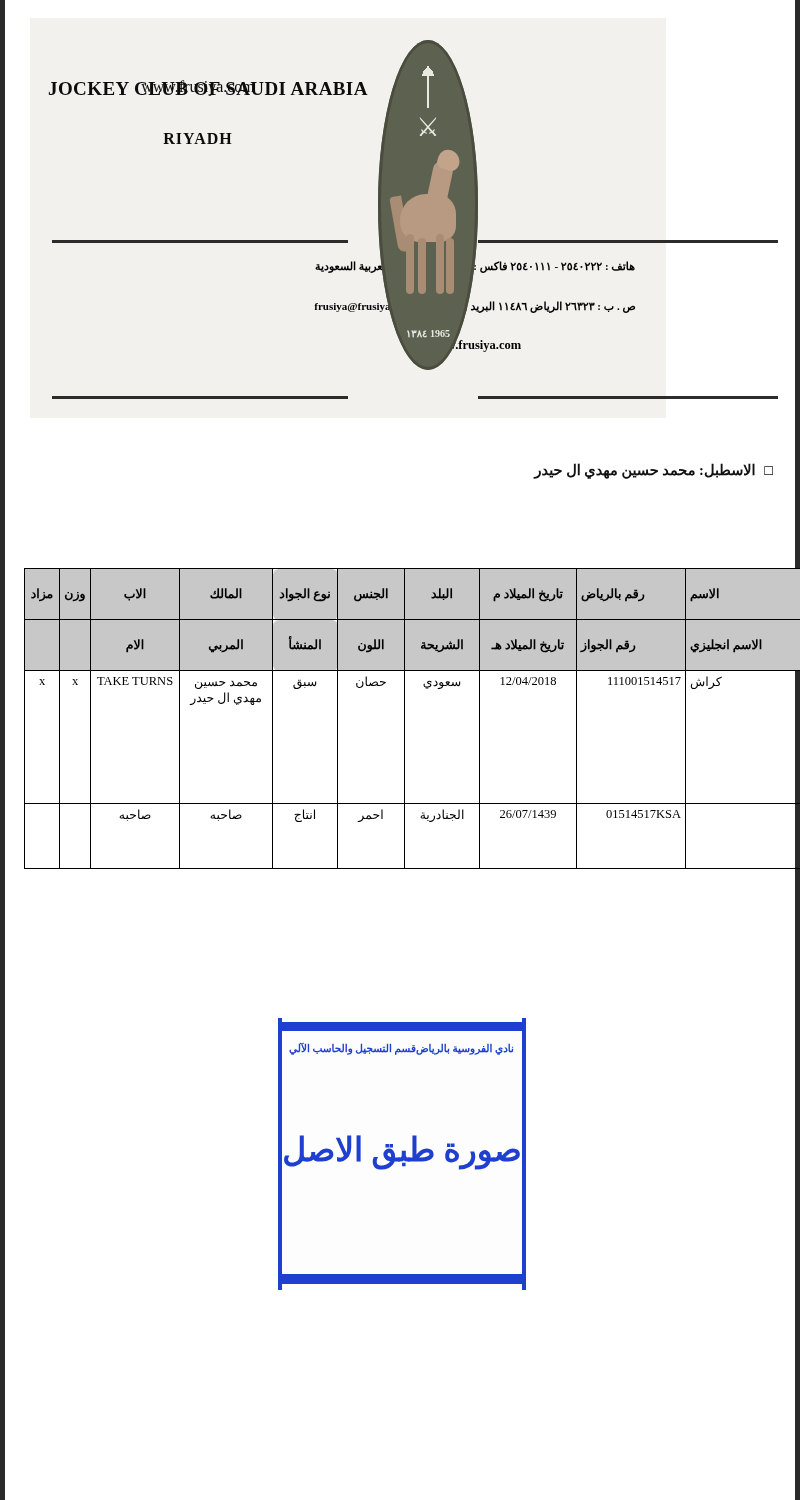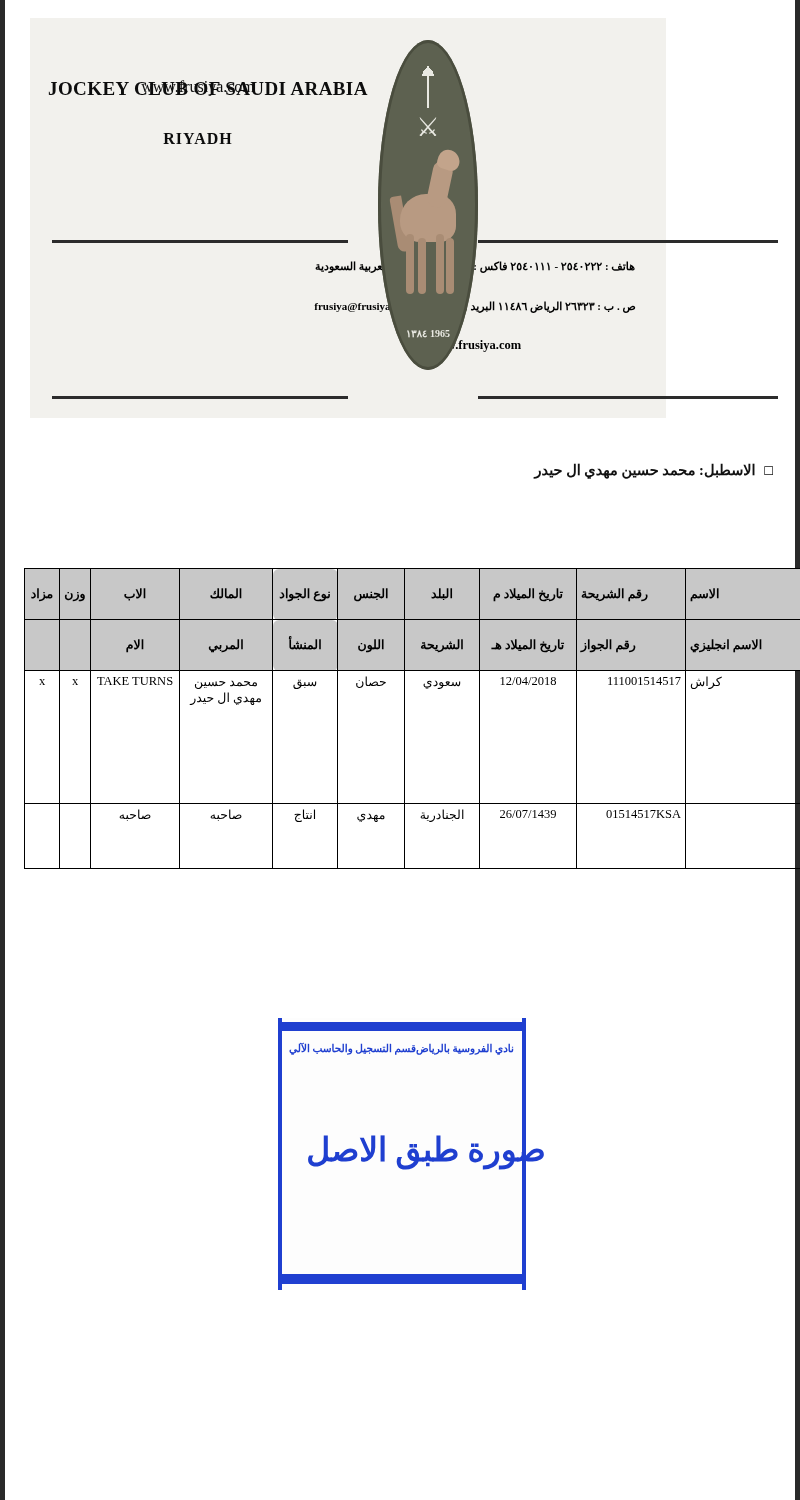--- a/index.html
+++ b/index.html
@@ -317,21 +317,20 @@
     position: absolute;
     left: 0; top: 112px;
     width: 240px;
     text-align: center;
     color: #1f3fd0;
     direction: rtl;
     font-size: 33px;
     font-weight: bold;
     letter-spacing: -1px;
     white-space: nowrap;
-    padding-left: 24px;
   }
 </style>
 </head>
 <body>
 
 <div class="page">
 
   <div class="edge-left"></div>
   <div class="edge-right"></div>
 
@@ -378,21 +377,21 @@
     <span>الاسطبل:</span>
     <span>محمد حسين مهدي ال حيدر</span>
   </div>
 
   <div class="tbl-wrap">
     <table class="reg">
       <thead>
         <tr>
 
           <td class="c-name">الاسم</td>
-          <td class="c-chip">رقم الشريحة</td>
+          <td class="c-chip">رقم بالرياض</td>
           <td class="c-dob">تاريخ الميلاد م</td>
           <td class="c-country">البلد</td>
           <td class="c-sex">الجنس</td>
           <td class="c-saddle">نوع الجواد</td>
           <td class="c-owner">المالك</td>
           <td class="c-sire">الاب</td>
           <td class="c-vzn">وزن</td>
           <td class="c-mazad">مزاد</td>
         </tr>
         <tr class="hdr-row2">
@@ -422,21 +421,21 @@
           <td class="c-sire val-center">TAKE TURNS</td>
           <td class="c-vzn val-center">x</td>
           <td class="c-mazad val-center">x</td>
         </tr>
         <tr class="body-row2">
 
           <td class="c-name val-ltr"></td>
           <td class="c-chip val-ltr">01514517KSA</td>
           <td class="c-dob val-center">26/07/1439</td>
           <td class="c-country val-center">الجنادرية</td>
-          <td class="c-sex val-center">مهدي</td>
+          <td class="c-sex val-center">احمر</td>
           <td class="c-saddle val-center">انتاج</td>
           <td class="c-owner val-center">صاحبه</td>
           <td class="c-sire val-center">صاحبه</td>
           <td class="c-vzn val-center"></td>
           <td class="c-mazad val-center"></td>
         </tr>
       </tbody>
     </table>
   </div>
 

